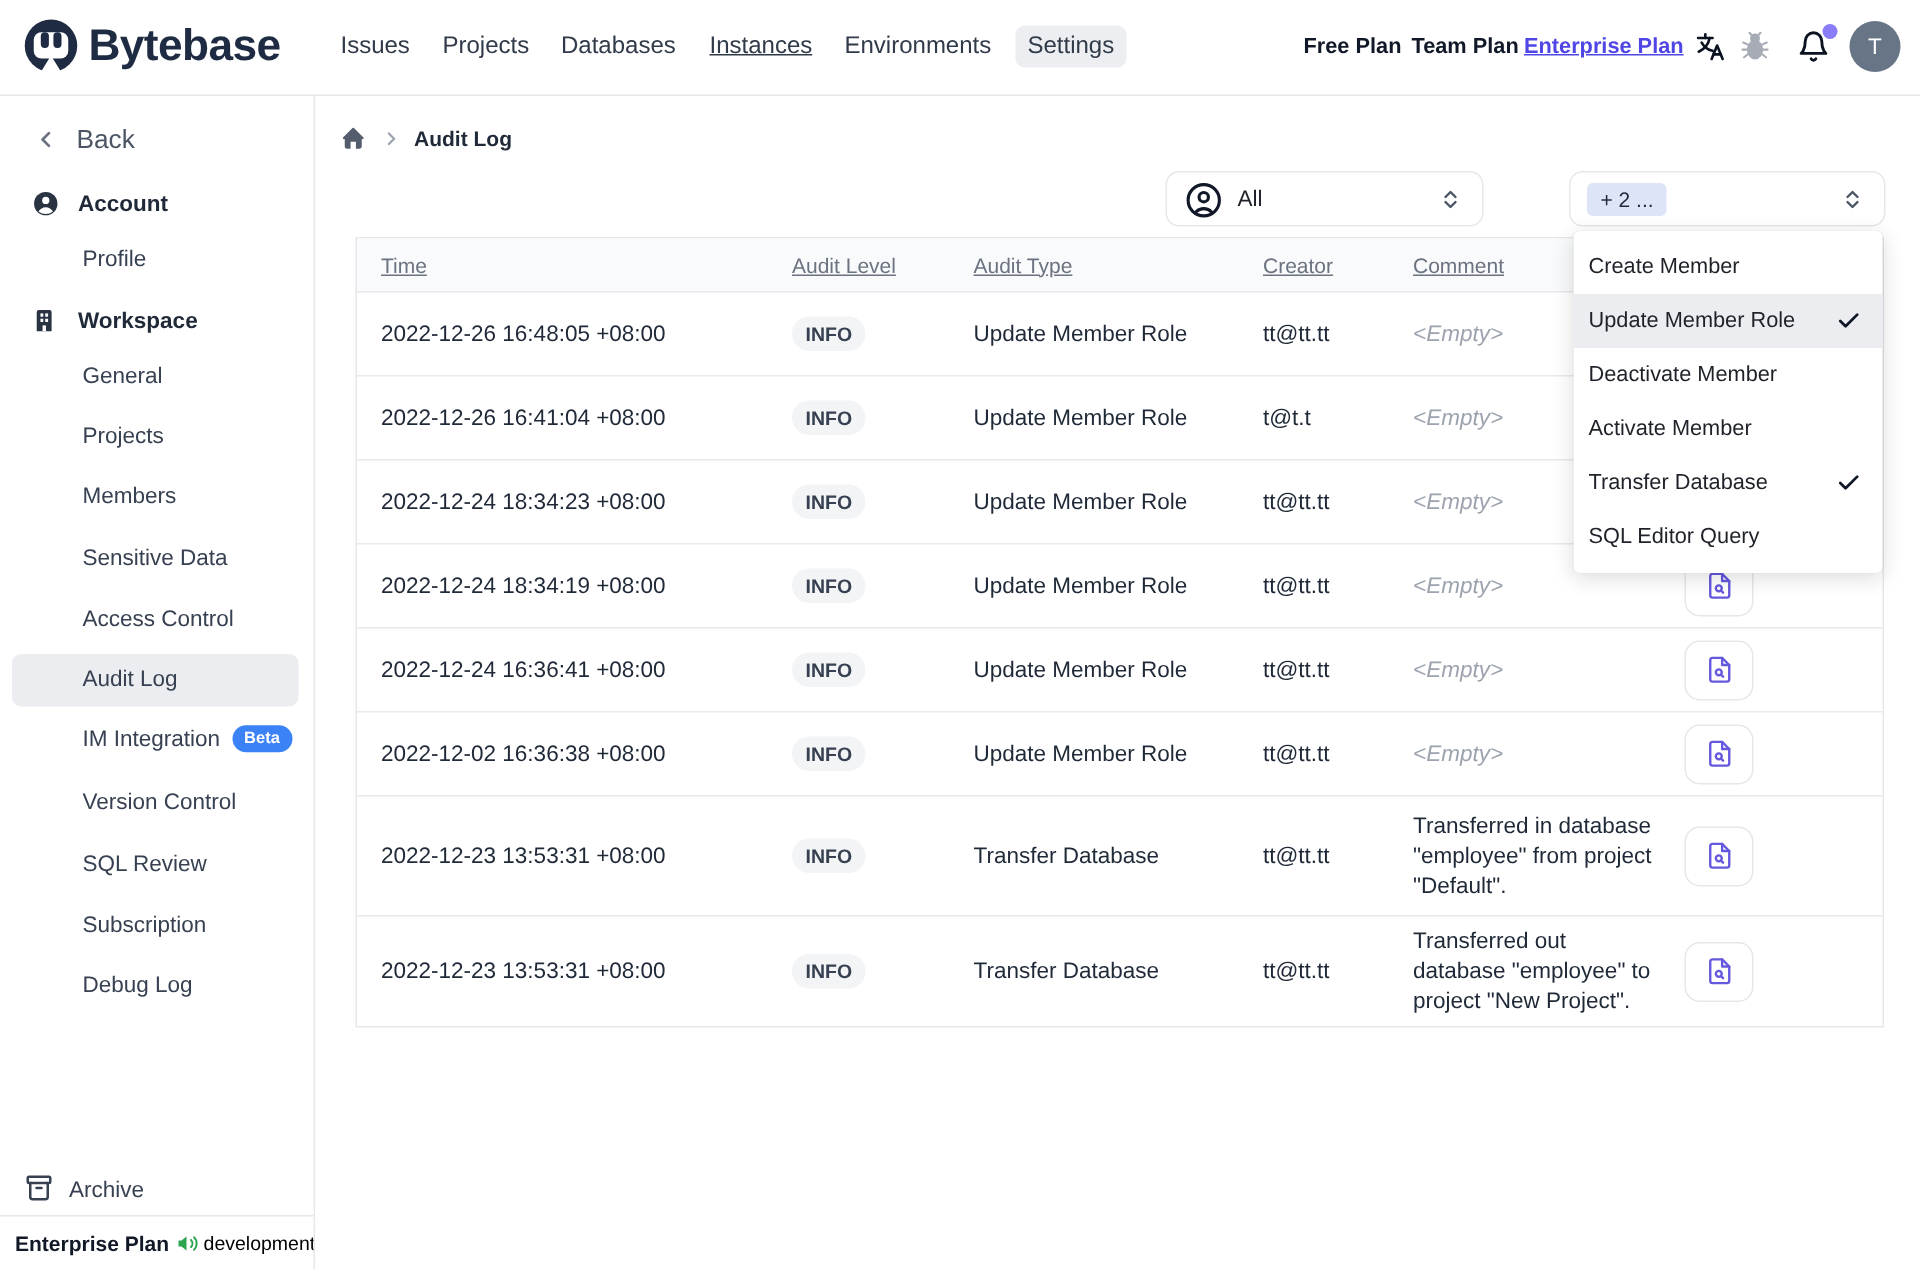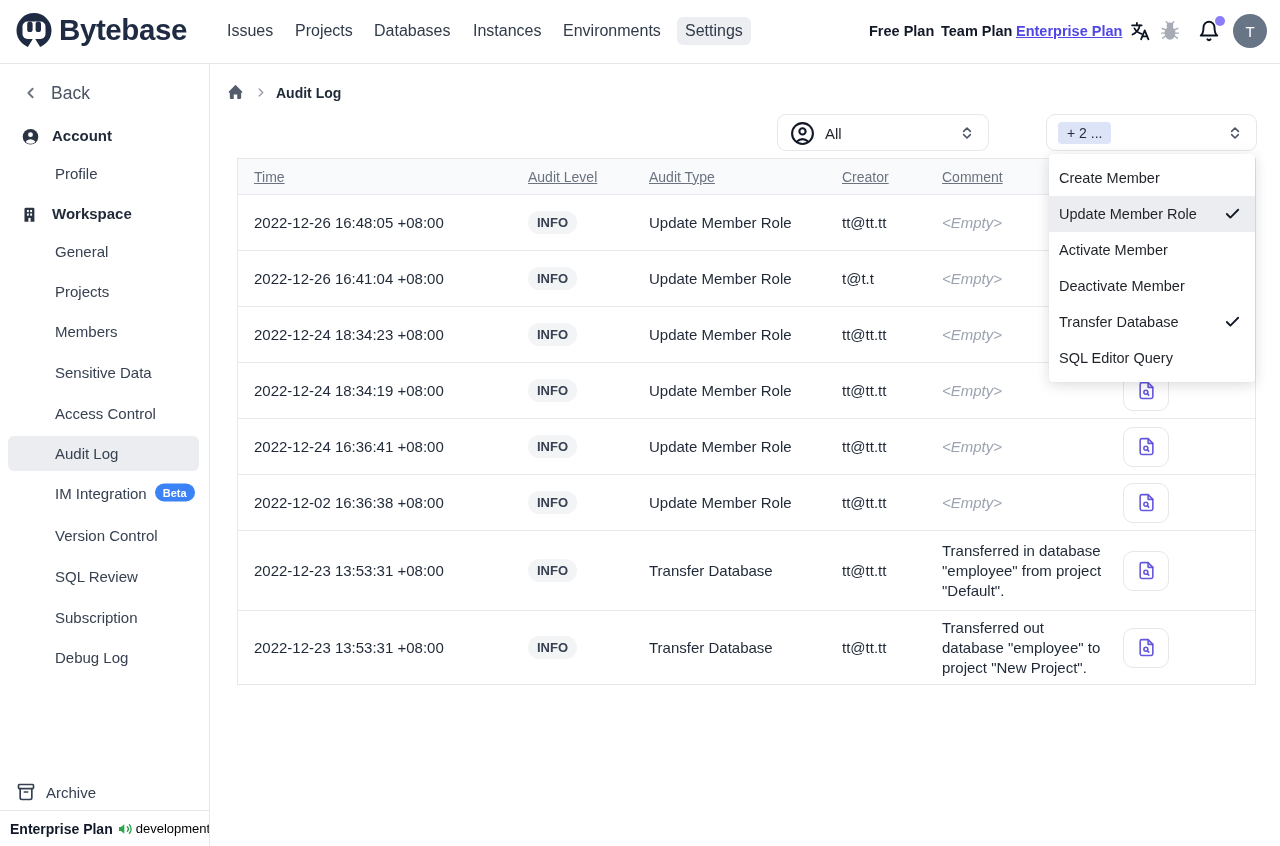--- a/index.html
+++ b/index.html
@@ -62,21 +62,21 @@
       <rect x="7.5" y="9.5" width="23" height="17.5" rx="5" fill="#fff"></rect>
       <rect x="12.2" y="9.5" width="5.4" height="10.5" rx="2.6" fill="#1e2b43"></rect>
       <rect x="20.6" y="9.5" width="5.4" height="10.5" rx="2.6" fill="#1e2b43"></rect>
       <path d="M19 25 L27 38 L11 38 Z" fill="#fff"></path>
       <text x="44" y="28" font-family="Liberation Sans" font-size="29.5" font-weight="bold" fill="#1e2b43" letter-spacing="-0.4">Bytebase</text>
     </svg>
   </div>
   <span class="vc navlink" style="left:227px;">Issues</span>
   <span class="vc navlink" style="left:295px;">Projects</span>
   <span class="vc navlink" style="left:374px;">Databases</span>
-  <span class="vc navlink" style="left:473px;">Instances</span>
+  <span class="vc navlink" style="left:473px;text-decoration:underline;">Instances</span>
   <span class="vc navlink" style="left:563px;">Environments</span>
   <span class="vc navlink settings-pill" style="left:677px;">Settings</span>
   <span class="vc planlink" style="left:869px;">Free Plan</span>
   <span class="vc planlink" style="left:941px;">Team Plan</span>
   <a class="vc planlink" style="left:1016px; color:#4f46e5; text-decoration:underline;">Enterprise Plan</a>
   <span class="vc" style="left:1129px;">
     <svg width="21" height="21" viewBox="0 0 24 24" fill="none" stroke="#0b1220" stroke-width="2" stroke-linecap="round" stroke-linejoin="round">
           <path d="M3.5 5.5h11"></path>
           <path d="M9 2.8v2.7"></path>
           <path d="M12.3 5.5C11.5 10 8.5 13.8 4 16"></path>
@@ -360,21 +360,21 @@
           </span>
         </div>
   </div>
 </div>
 
 <div id="menu">
   <div class="mitem">Create Member</div>
   <div class="mitem on">Update Member Role<svg class="mcheck" width="17" height="17" viewBox="0 0 24 24" fill="none" stroke="#111827" stroke-width="2.6" stroke-linecap="round" stroke-linejoin="round">
           <path d="M20 6 9 17l-5-5"></path>
         </svg></div>
+  <div class="mitem">Deactivate Member</div>
   <div class="mitem">Activate Member</div>
-  <div class="mitem">Deactivate Member</div>
   <div class="mitem">Transfer Database<svg class="mcheck" width="17" height="17" viewBox="0 0 24 24" fill="none" stroke="#111827" stroke-width="2.6" stroke-linecap="round" stroke-linejoin="round">
           <path d="M20 6 9 17l-5-5"></path>
         </svg></div>
   <div class="mitem">SQL Editor Query</div>
 </div>
 
 </div>
 
 </body></html>

